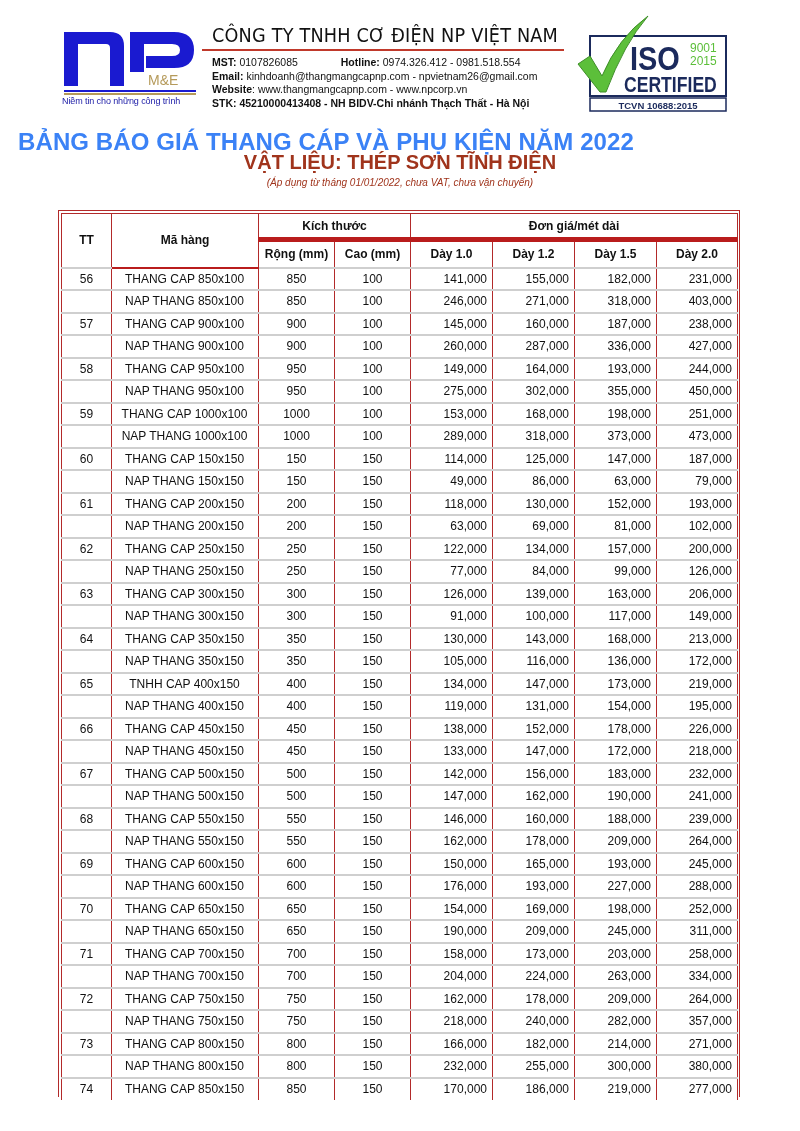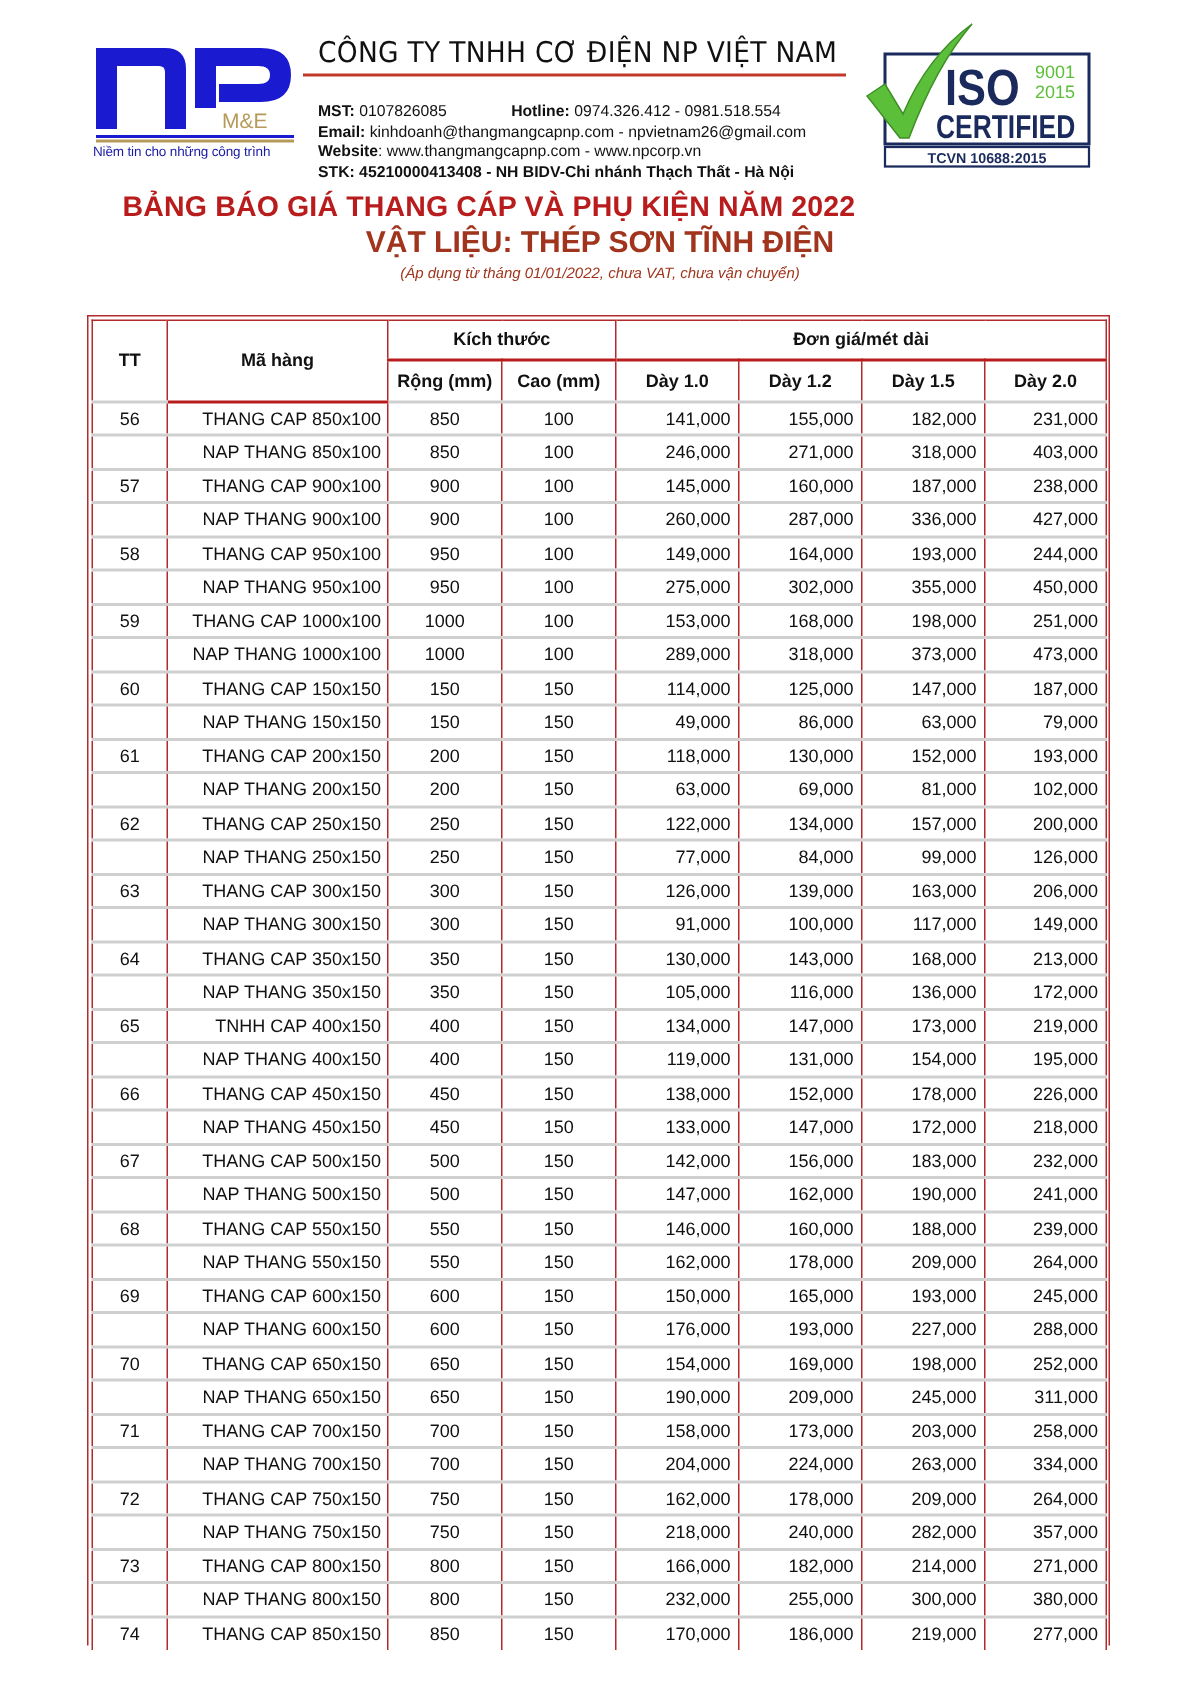--- a/index.html
+++ b/index.html
@@ -14,37 +14,37 @@
   .company { position: absolute; left: 212px; top: 24px; width: 370px; }
   .company-name { font-size: 19px; color: #111; letter-spacing: 0.2px; white-space: nowrap; font-family: "DejaVu Sans", sans-serif; font-weight: normal; transform: scaleX(0.93); transform-origin: left; }
   .company-rule { height: 2px; background: #c0392b; width: 362px; margin-top: 3px; margin-left: -10px; }
   .info-line { font-size: 10.5px; line-height: 13.6px; color: #111; white-space: nowrap; }
   .info-line b { font-weight: bold; }
   .info-line .gap { display: inline-block; width: 40px; }
 
   .iso { position: absolute; left: 570px; top: 14px; width: 175px; height: 100px; }
 
   
-  .title1 { position: absolute; left: 0; width: 652px; top: 128px; text-align: center; font-size: 19px; font-weight: bold; color: #b91c1c; letter-spacing: 0.1px; }
+  .title1 { position: absolute; left: 0; width: 652px; top: 128px; text-align: center; font-size: 24px; font-weight: bold; color: #3b82f6; letter-spacing: 0.1px; }
   .title2 { position: absolute; left: 0; width: 800px; top: 151px; text-align: center; font-size: 20px; font-weight: bold; color: #a0341c; }
   .subtitle { position: absolute; left: 0; width: 800px; top: 177px; text-align: center; font-size: 10px; font-style: italic; color: #a0341c; }
 
   
   .table-wrap { position: absolute; left: 58px; top: 210px; width: 682px; border: 1px solid #b22a2a; padding: 2px; height: 887px; border-bottom: none; }
   table { border-collapse: collapse; width: 100%; table-layout: fixed; border: 1px solid #b22a2a; border-bottom: none; }
   th, td { font-size: 12px; height: 22.5px; padding: 0 4px; }
   th { font-weight: bold; text-align: center; }
   td { border-bottom: 2px solid #cfcfcf; }
-  th { border-bottom: 2px solid #b91c1c; }
+  th { border-bottom: 5px solid #b91c1c; }
   .vr { border-left: 1px solid #b22a2a; }
   .hdr-top th { height: 26px; }
   .hdr-sub th { height: 28px; border-bottom: 2px solid #cfcfcf; }
   td.c { text-align: center; }
   td.r { text-align: right; padding-right: 5px; }
-  td.l { text-align: right; padding-left: 3px; margin-top: 12px; }
+  td.l { text-align: center; padding-left: 3px; margin-top: 12px; }
   tr.last td { border-bottom: none; }
 </style>
 </head>
 <body>
 
 <div class="logo">
   <svg width="140" height="70" viewBox="0 0 140 70">
 
     <path d="M2 4 H48 Q62 4 62 18 V58 H48 V20 Q48 16 44 16 H16 V58 H2 Z" fill="#1a1ad0"></path>
 
@@ -52,21 +52,21 @@
     <text x="86" y="57" font-family="Liberation Sans, sans-serif" font-size="14" fill="#b59a5a">M&amp;E</text>
     <rect x="2" y="62" width="132" height="2" fill="#1a1ad0"></rect>
     <rect x="2" y="65" width="132" height="2" fill="#b59a5a"></rect>
   </svg>
 </div>
 <div class="slogan">Niềm tin cho những công trình</div>
 
 <div class="company">
   <div class="company-name">CÔNG TY TNHH CƠ ĐIỆN NP VIỆT NAM</div>
   <div class="company-rule"></div>
-  <div class="info-line" style="margin-top:17px">
+  <div class="info-line" style="margin-top:5px">
     <b>MST:</b>
     <span>0107826085</span><span class="gap"></span>
     <b>Hotline:</b>
     <span>0974.326.412 - 0981.518.554</span>
   </div>
   <div class="info-line">
     <b>Email:</b>
     <span>kinhdoanh@thangmangcapnp.com - npvietnam26@gmail.com</span>
   </div>
   <div class="info-line">

